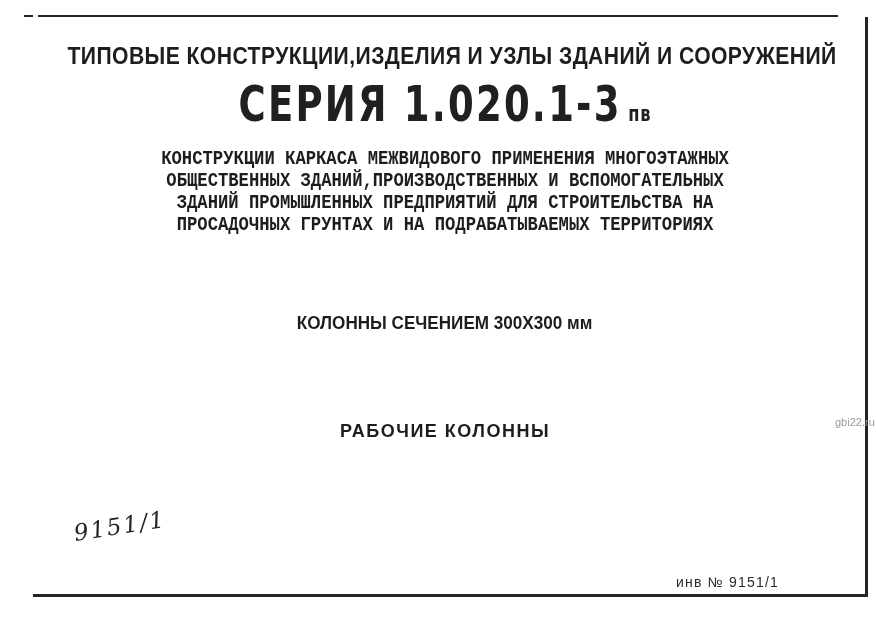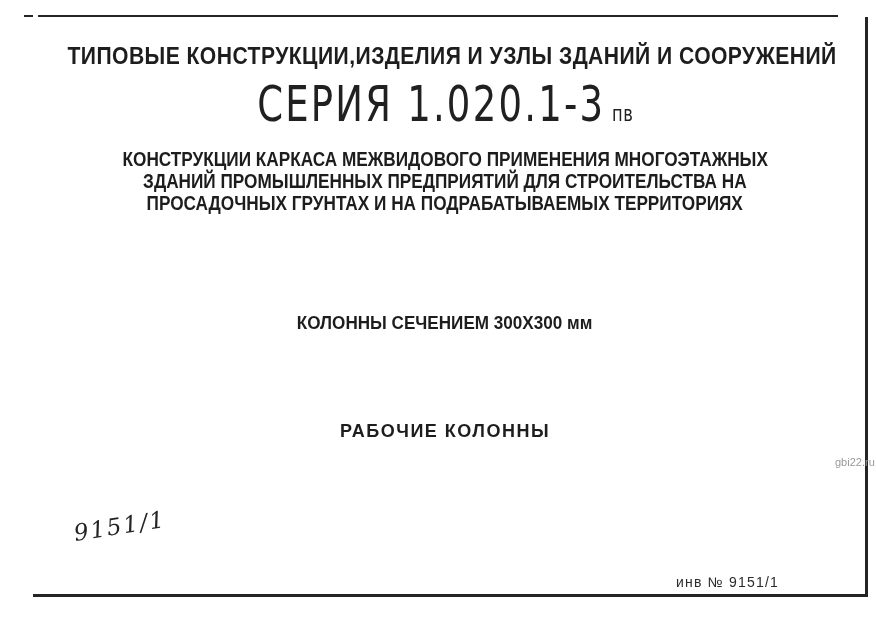--- a/index.html
+++ b/index.html
@@ -19,35 +19,35 @@
   .border-right    { left: 865px; top: 17px; width: 3px; height: 580px; }
   .border-bottom   { left: 33px; top: 594px; width: 835px; height: 3px; }
 
   
   .center-block { position: absolute; left: 15px; width: 860px; text-align: center; }
   .cond { display: inline-block; white-space: nowrap; transform-origin: center; }
 
   .doc-title { top: 42px; font-size: 24px; font-weight: bold; letter-spacing: 0.5px; }
   .doc-title .cond { transform: scaleX(0.88); }
 
-  .series-line { top: 79px; font-weight: 400; }
+  .series-line { top: 79px; font-weight: 700; }
   .series-line .cond { transform: scaleX(0.74); }
   .series-big {
     font-family: "DejaVu Sans", sans-serif;
     font-size: 50px; line-height: 50px; letter-spacing: 3px;
     color: #202020;
   }
   .series-small {
     font-family: "DejaVu Sans", sans-serif;
     font-size: 22px; letter-spacing: 1px; margin-left: 9px;
     color: #202020;
   }
 
   .description { top: 148px; font-size: 20px; font-weight: bold; }
-  .description .desc-row { height: 22px; line-height: 22px; }
+  .description .desc-row { height: 22px; line-height: 22px; font-family: Liberation Mono, monospace; }
   .description .cond { transform: scaleX(0.86); }
 
   .issue { top: 279px; font-size: 18px; font-weight: bold; letter-spacing: 1px; }
 
   .subtitle { top: 312px; font-size: 18px; font-weight: bold; }
   .subtitle .sub-row { height: 23px; line-height: 23px; }
   .subtitle .cond { transform: scaleX(0.95); }
 
   .doc-type { top: 421px; font-size: 18px; font-weight: bold; letter-spacing: 1.5px; }
 
@@ -58,21 +58,21 @@
     color: #232323;
     transform: rotate(-9deg);
     transform-origin: left bottom;
   }
   .inventory {
     position: absolute; left: 676px; top: 574px;
     font-size: 14px; letter-spacing: 1.2px; color: #2a2a2a;
     white-space: nowrap;
   }
   .watermark {
-    position: absolute; left: 835px; top: 456px;
+    position: absolute; left: 835px; top: 416px;
     font-size: 11px; color: #98999b; letter-spacing: 0;
     z-index: 5; white-space: nowrap;
   }
 </style>
 </head>
 <body>
 
 <div class="page">
 
   <div class="line border-top-dash"></div>
@@ -85,20 +85,21 @@
   </div>
 
   <div class="center-block series-line">
     <span class="cond">
       <span class="series-big">СЕРИЯ 1.020.1-3</span><span class="series-small">пв</span>
     </span>
   </div>
 
   <div class="center-block description">
     <div class="desc-row"><span class="cond">КОНСТРУКЦИИ КАРКАСА МЕЖВИДОВОГО ПРИМЕНЕНИЯ МНОГОЭТАЖНЫХ</span></div>
+    <div class="desc-row"><span class="cond">ОБЩЕСТВЕННЫХ ЗДАНИЙ,ПРОИЗВОДСТВЕННЫХ И ВСПОМОГАТЕЛЬНЫХ</span></div>
     <div class="desc-row"><span class="cond">ЗДАНИЙ ПРОМЫШЛЕННЫХ ПРЕДПРИЯТИЙ ДЛЯ СТРОИТЕЛЬСТВА НА</span></div>
     <div class="desc-row"><span class="cond">ПРОСАДОЧНЫХ ГРУНТАХ И НА ПОДРАБАТЫВАЕМЫХ ТЕРРИТОРИЯХ</span></div>
   </div>
 
 
   <div class="center-block subtitle">
     <div class="sub-row"><span class="cond">КОЛОННЫ СЕЧЕНИЕМ 300X300 мм</span></div>
   </div>
 
   <div class="center-block doc-type">

